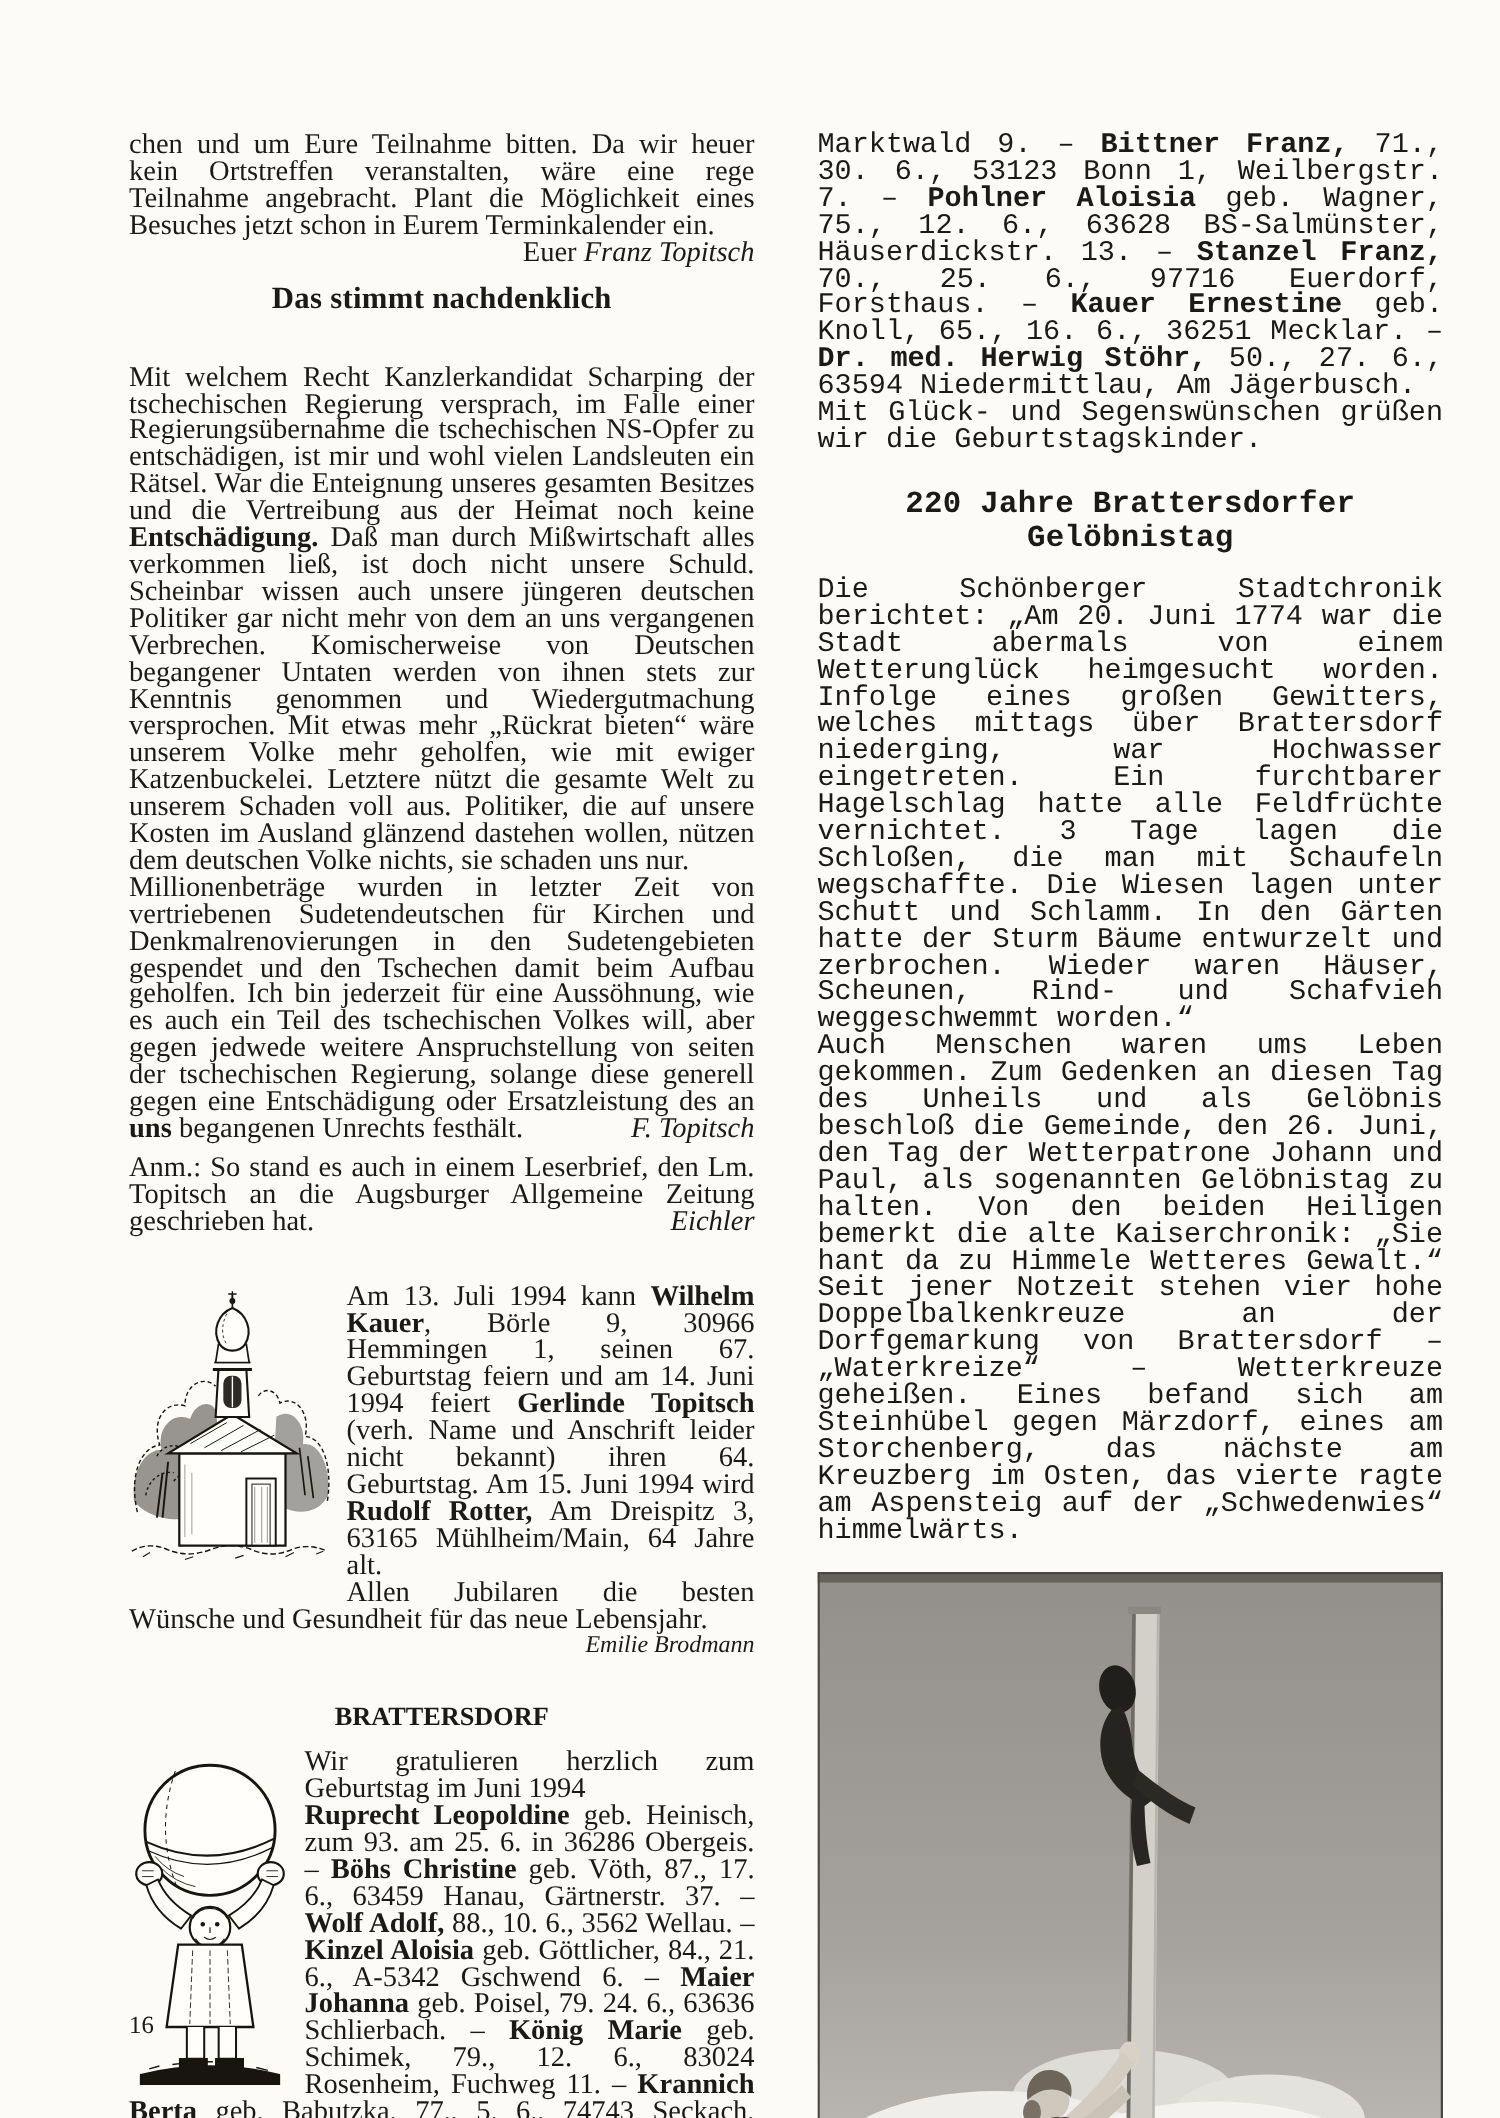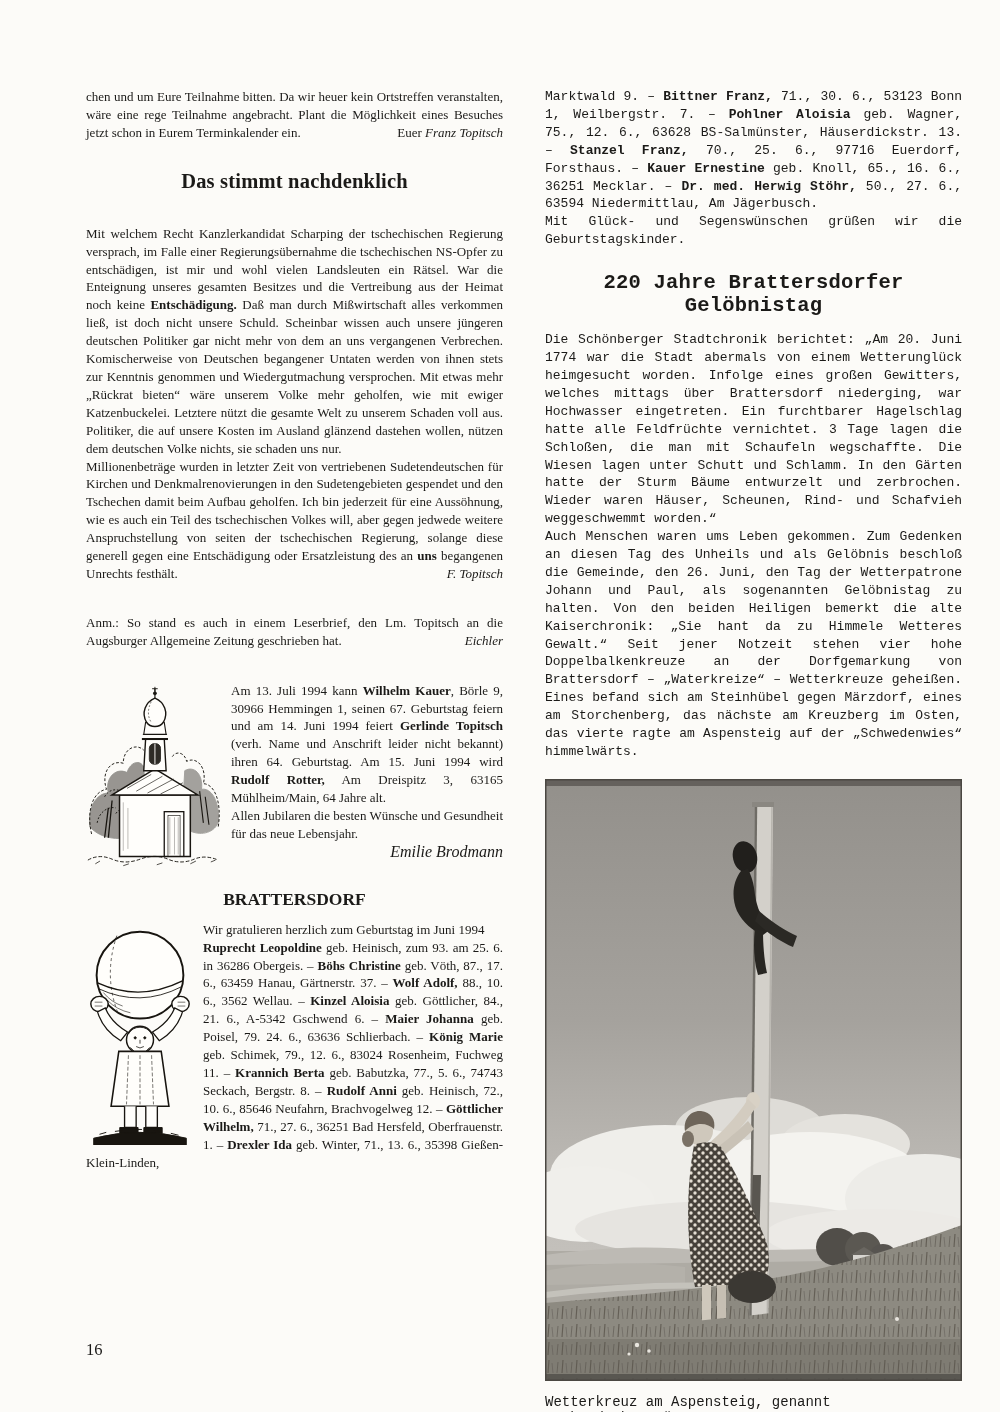--- a/index.html
+++ b/index.html
@@ -7,35 +7,35 @@
   .page {
     position:relative; width:1000px; height:1412px;
     background:#fcfbf8;
     font-family:"Liberation Serif","DejaVu Serif",serif;
     color:#1b1a18; overflow:hidden;
   }
   .col { position:absolute; top:88px; width:417px; }
   .col-left  { left:86px; }
   .col-right { left:545px;font-family:Liberation Mono, monospace; }
   p.body {
-    font-size:13px; line-height:17.9px; text-align:justify;
+    font-size:19px; line-height:17.9px; text-align:justify;
   }
   .h-main {
     font-size:20.5px; font-weight:bold; text-align:center;
     margin:28px 0 32px 0; letter-spacing:0.2px;
   }
   .h-right { margin:22px 0 14px 0;text-align:center; }
   .h-sub {
     font-size:17.5px; font-weight:bold; text-align:center;
     margin:0 0 11px 0;
   }
   .sig { float:right; padding-left:12px; }
   .sig i, i { font-style:italic; }
   .sig-line { text-align:right; font-size:16px; line-height:17.9px; }
-  .note  { margin-top:31px; }
+  .note  { margin-top:8px; }
   .benke { margin-top:32px; }
   .bratt { margin-top:28px; }
   .float-img { float:left; margin:2px 9px 2px 0; }
   .pagenum { position:absolute; left:86px; top:1340px; font-size:16.5px; }
   .photo-wrap { margin-top:18px; }
   .caption { font-size:14px; margin-top:8px; text-align:left; }
   b { font-weight:bold; }
 </style>
 </head>
 <body>

